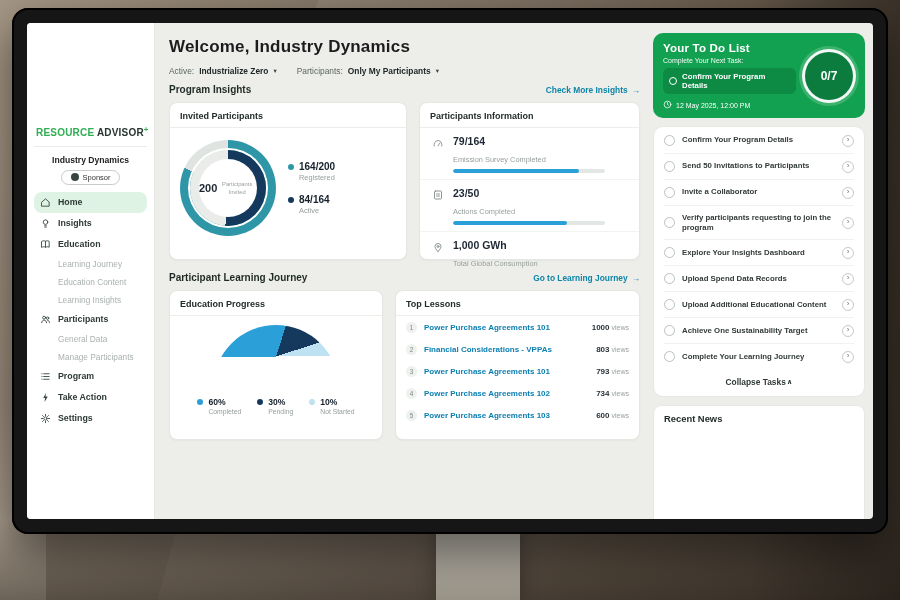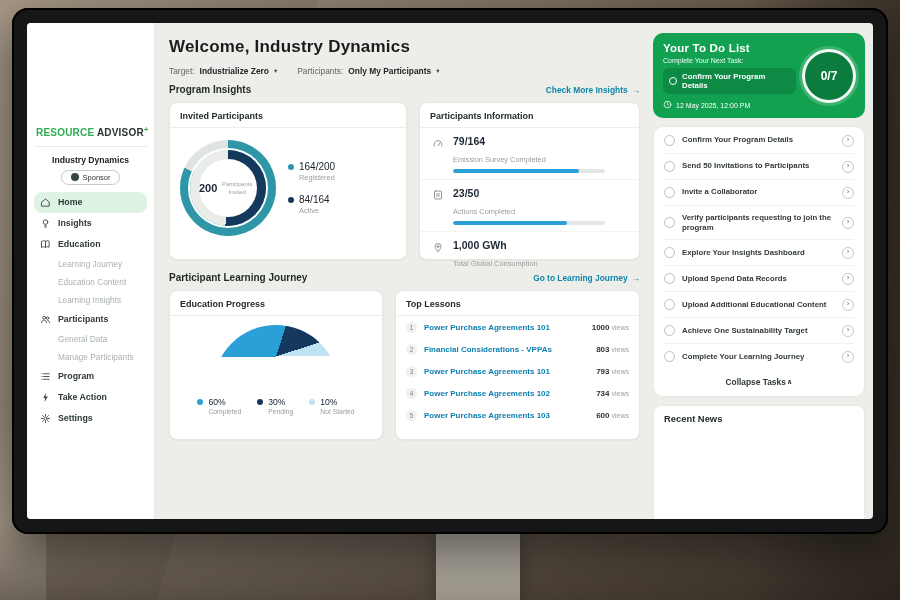--- a/index.html
+++ b/index.html
@@ -66,21 +66,21 @@
     background:conic-gradient(#15395c 0 184deg,#e9ece8 184deg 360deg); }
   .hole { position:absolute; inset:19px; background:#fff; border-radius:50%;
     display:flex; flex-direction:row; align-items:center; justify-content:center; text-align:center; z-index:2; }
   .center-val { font-size:11px; font-weight:bold; color:#1d2630; }
   .center-label { font-size:5.8px; color:#9aa39e; width:42px; line-height:1.25; margin-top:1px; }
   .legend .item { margin-bottom:12px; }
   .legend .item:last-child { margin-bottom:0; }
   .leg-top { display:flex; align-items:center; gap:5px; }
   .dot { width:6px; height:6px; border-radius:50%; flex:0 0 auto; }
   .dot-teal{background:#2f96a8;} .dot-navy{background:#15395c;} .dot-blue{background:#2b9fd8;} .dot-pale{background:#bfe2f2;}
-  .leg-value { font-size:10px; font-weight:normal; color:#16202c; }
+  .leg-value { font-size:10px; font-weight:bold; color:#16202c; }
   .leg-label { font-size:7.4px; color:#97a09b; margin-left:11px; margin-top:1px; }
 
   .card.info { flex:1; height:158px; min-width:0; }
   .stat { display:flex; gap:9px; padding:7px 12px 6px; align-items:flex-start; }
   .stat + .stat { border-top:1px solid #f2f4ef; }
   .sicon { flex:0 0 auto; margin-top:2px; display:flex; }
   .sicon svg { width:12px; height:12px; stroke:#828d87; fill:none; stroke-width:1.8; stroke-linecap:round; stroke-linejoin:round; }
   .stat-value { font-size:10.5px; font-weight:bold; color:#1d2733; }
   .stat-label { font-size:7.4px; color:#97a09b; margin-top:8px; }
   .bar { width:152px; height:4px; background:#e3e7e4; border-radius:2px; margin-top:5px; overflow:hidden; }
@@ -230,21 +230,21 @@
         <span>Settings</span>
       </div>
     </nav>
   </aside>
 
   <section class="main">
     <h1 class="welcome">Welcome, Industry Dynamics</h1>
 
     <div class="filters">
       <div class="filter">
-        <span>Target:</span>
+        <span>Active:</span>
         <span class="fvalue">Industrialize Zero</span>
         <span class="caret">▾</span>
       </div>
       <div class="filter">
         <span>Participants:</span>
         <span class="fvalue">Only My Participants</span>
         <span class="caret">▾</span>
       </div>
     </div>
 

